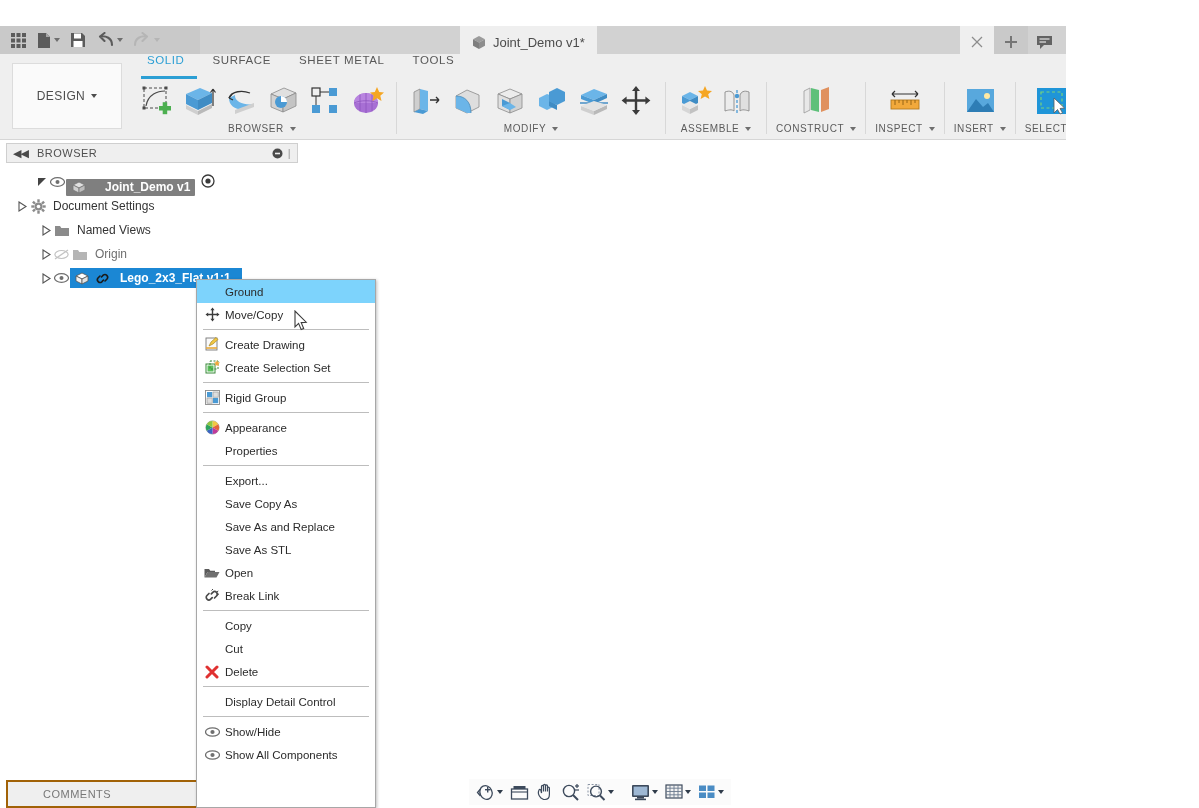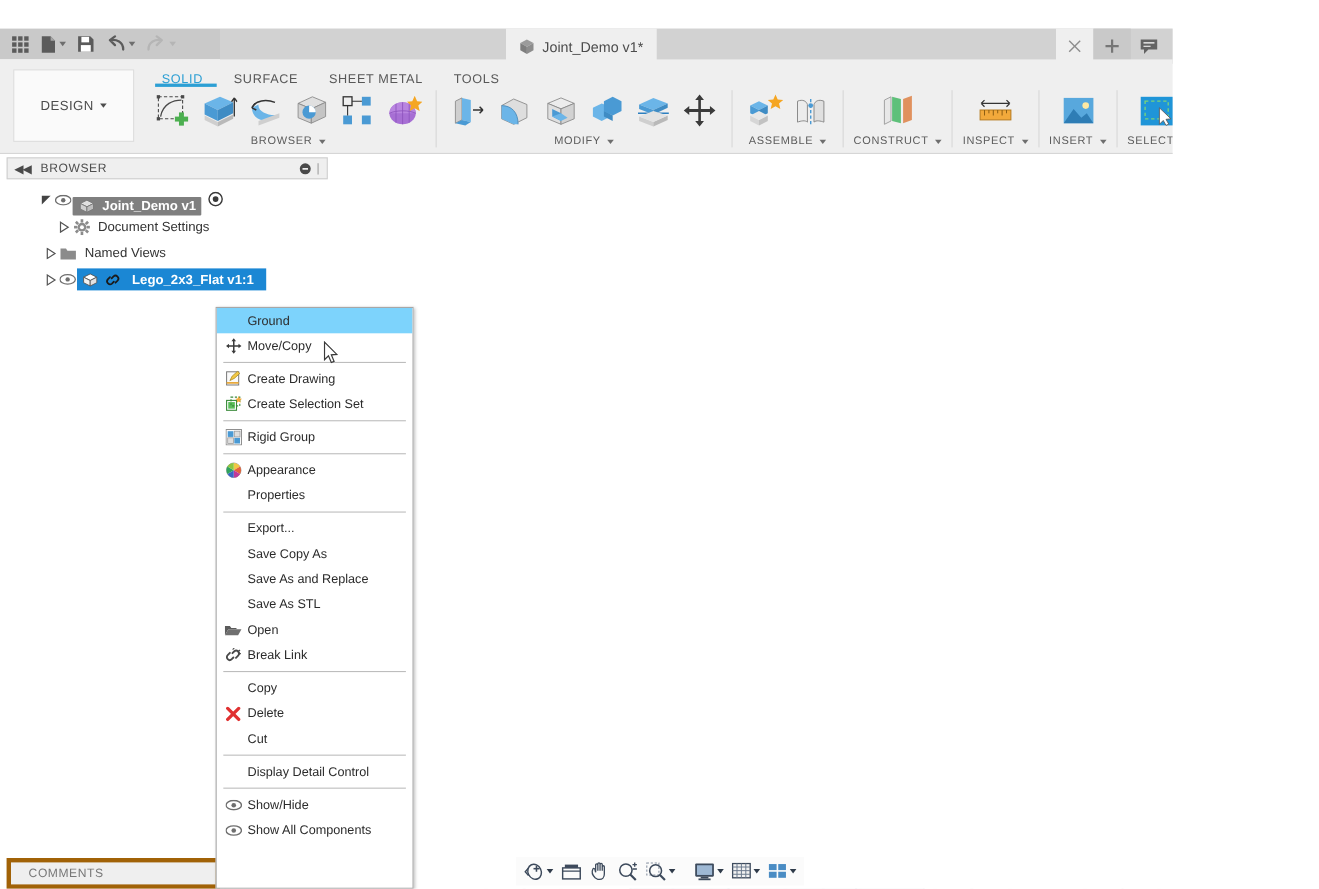--- a/index.html
+++ b/index.html
@@ -65,21 +65,21 @@
     background: #efefef; border-bottom: 1px solid #d6d6d6;
   }
   .designbtn {
     position: absolute; left: 12px; top: 9px; width: 110px; height: 66px;
     background: #fafafa; border: 1px solid #dcdcdc;
     display: flex; align-items: center; justify-content: center;
     font-size: 12px; color: #4c4c4c; letter-spacing: 0.4px;
   }
   .ribtabs { position: absolute; left: 133px; top: 0px; height: 24px; display: flex; }
   .ribtab { height: 24px; padding: 0 14px; font-size: 11.5px; letter-spacing: .6px;
-            color: #585858; display:flex; align-items:flex-end; }
+            color: #585858; display:flex; align-items:flex-start; }
   .ribtab.active { color: #2c9fd4; }
   .ribtab.active::after {
     content:""; position:absolute; top: 22px; height: 3px; background:#2c9fd4;
   }
   .underline { position:absolute; left: 141px; top: 22px; width: 56px; height: 3px; background:#2c9fd4; }
 
   .panels { position:absolute; left: 133px; top: 26px; height: 60px; display:flex; align-items:flex-start; }
   .panel { height: 60px; display:flex; flex-direction: column; align-items:center; position:relative; padding: 0 4px;}
   .panel-row { display:flex; align-items:flex-start; gap: 2px; height: 42px; }
   .tool { width: 40px; height: 42px; display:flex; align-items:center; justify-content:center; }
@@ -112,22 +112,22 @@
   .canvas svg { position:absolute; left:0; top:0; }
 
   .viewcube { position:absolute; right: 6px; top: 24px; width: 120px; height: 110px; }
   .statusright {
     position:absolute; right: 8px; bottom: 6px; font-size: 11.5px; color:#3f3f3f; font-weight:bold;
   }
 
   
   .comments {
     position:absolute; left: 6px; bottom: 0px; width: 194px; height: 28px;
-    background:#efefef; border:4px solid #a16207; display:flex; align-items:center;
-    padding-left: 16px; font-size: 11px; color:#777; letter-spacing:.5px;
+    background:#efefef; border:2px solid #a16207; display:flex; align-items:center;
+    padding-left: 35px; font-size: 11px; color:#777; letter-spacing:.5px;
   }
   .navbar {
     position:absolute; left: 469px; bottom: 3px; height: 26px;
     background: rgba(250,250,250,.88); display:flex; align-items:center; padding: 0 4px; gap:1px;
   }
   .navbtn { height:22px; display:flex; align-items:center; justify-content:center; padding: 0 3px; color:#3d4a5c;}
   .navbtn svg{display:block;}
   .ncaret { width: 0; height: 0; border-left: 3.5px solid transparent; border-right: 3.5px solid transparent;
            border-top: 4px solid #2f3b4a; margin-left: 2px; }
 
@@ -661,39 +661,39 @@
         <svg width="11" height="11">
             <polygon points="1,1 9,1 1,9" fill="#444"></polygon>
           </svg>
       </span>
       <span class="eye">
         <svg width="15" height="10">
             <ellipse cx="7.5" cy="5" rx="7" ry="4.3" fill="none" stroke="#6f6f6f" stroke-width="1.2"></ellipse>
             <circle cx="7.5" cy="5" r="2" fill="#6f6f6f"></circle>
           </svg>
       </span>
-      <span class="tlabel" style="display:flex;align-items:center;gap:6px;margin-top:10px;">
+      <span class="tlabel" style="display:flex;align-items:center;gap:18px;margin-top:10px;">
         <span>
           <svg width="16" height="15" style="display:block">
             <polygon points="2,5 8,2 14,5 8,8" fill="#e0e0e0" stroke="#777" stroke-width="0.8"></polygon>
             <polygon points="2,5 8,8 8,13 2,10" fill="#cfcfcf" stroke="#777" stroke-width="0.8"></polygon>
             <polygon points="8,8 14,5 14,10 8,13" fill="#bdbdbd" stroke="#777" stroke-width="0.8"></polygon>
           </svg>
         </span>
         <span>Joint_Demo v1</span>
       </span>
       <span style="margin-left:6px">
         <svg width="14" height="14">
             <circle cx="7" cy="7" r="6" fill="none" stroke="#3a3a3a" stroke-width="1.3"></circle>
             <circle cx="7" cy="7" r="2.6" fill="#3a3a3a"></circle>
           </svg>
       </span>
     </div>
 
-    <div class="tnode" style="padding-left:52px">
+    <div class="tnode" style="padding-left:16px">
       <span class="tw">
         <svg width="11" height="11">
             <polygon points="2,1 9,5.5 2,10" fill="none" stroke="#555" stroke-width="1.1"></polygon>
           </svg>
       </span>
       <span class="tico">
         <svg width="15" height="15">
           <circle cx="7.5" cy="7.5" r="4" fill="#8b8b8b"></circle>
           <circle cx="7.5" cy="7.5" r="1.8" fill="#ffffff"></circle>
           <g fill="#8b8b8b">
@@ -718,20 +718,39 @@
           </svg>
       </span>
       <span class="tico">
         <svg width="16" height="13">
             <path d="M1,2 L6,2 L7.3,4 L15,4 L15,12 L1,12 Z" fill="#8b8b8b"></path>
           </svg>
       </span>
       <span class="tlabel">Named Views</span>
     </div>
 
+    <div class="tnode" style="padding-left:40px">
+      <span class="tw">
+        <svg width="11" height="11">
+            <polygon points="2,1 9,5.5 2,10" fill="none" stroke="#555" stroke-width="1.1"></polygon>
+          </svg>
+      </span>
+      <span class="eye">
+        <svg width="15" height="11">
+          <ellipse cx="7.5" cy="5.5" rx="6.6" ry="4" fill="none" stroke="#c3c3c3" stroke-width="1.2"></ellipse>
+          <line x1="1" y1="10" x2="14" y2="1" stroke="#c3c3c3" stroke-width="1.3"></line>
+        </svg>
+      </span>
+      <span class="tico">
+        <svg width="16" height="13">
+            <path d="M1,2 L6,2 L7.3,4 L15,4 L15,12 L1,12 Z" fill="#b5b5b5"></path>
+          </svg>
+      </span>
+      <span class="tlabel" style="color:#6f6f6f">Origin</span>
+    </div>
 
     <div class="tnode" style="padding-left:40px">
       <span class="tw">
         <svg width="11" height="11">
             <polygon points="2,1 9,5.5 2,10" fill="none" stroke="#555" stroke-width="1.1"></polygon>
           </svg>
       </span>
       <span class="eye">
         <svg width="15" height="10">
             <ellipse cx="7.5" cy="5" rx="7" ry="4.3" fill="none" stroke="#6f6f6f" stroke-width="1.2"></ellipse>
@@ -876,30 +895,30 @@
       </span>
       <span class="mtext">Break Link</span>
     </div>
     <div class="msep"></div>
 
     <div class="mi">
       <span class="mico"></span>
       <span class="mtext">Copy</span>
     </div>
     <div class="mi">
+      <span class="mico"></span>
+      <span class="mtext">Cut</span>
+    </div>
+    <div class="mi">
       <span class="mico">
         <svg width="14" height="14">
           <path d="M2,2 L12,12 M12,2 L2,12" stroke="#e03131" stroke-width="3" stroke-linecap="round"></path>
         </svg>
       </span>
       <span class="mtext">Delete</span>
-    </div>
-    <div class="mi">
-      <span class="mico"></span>
-      <span class="mtext">Cut</span>
     </div>
     <div class="msep"></div>
 
     <div class="mi">
       <span class="mico"></span>
       <span class="mtext">Display Detail Control</span>
     </div>
     <div class="msep"></div>
 
     <div class="mi">

